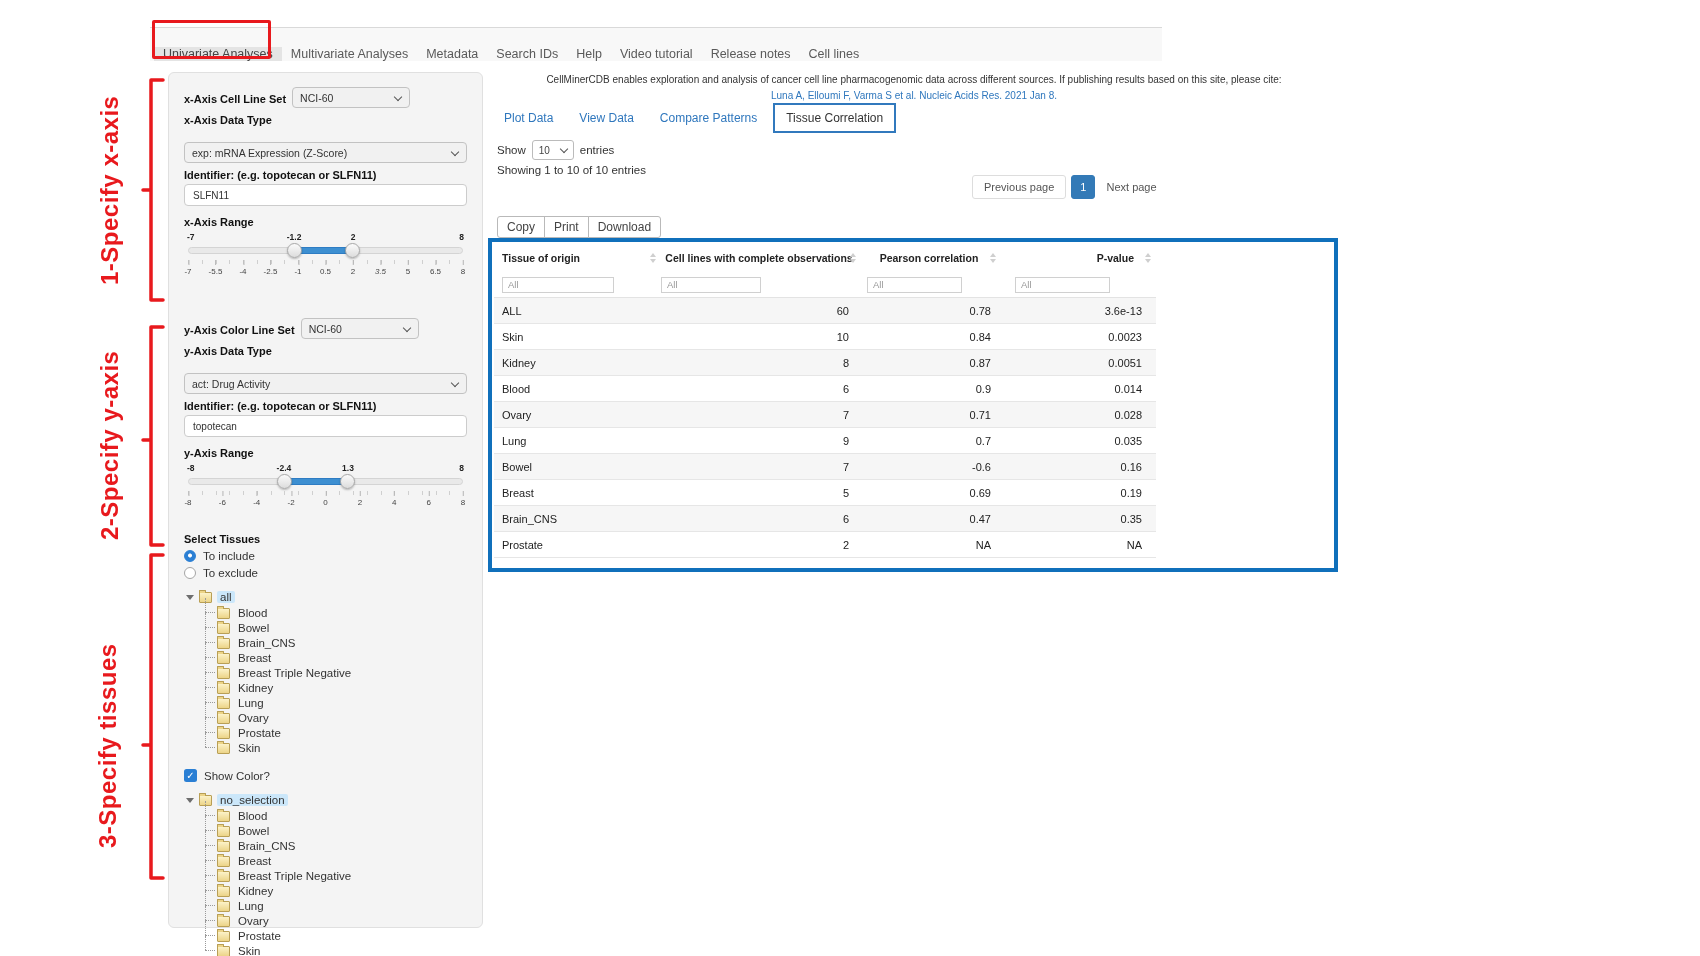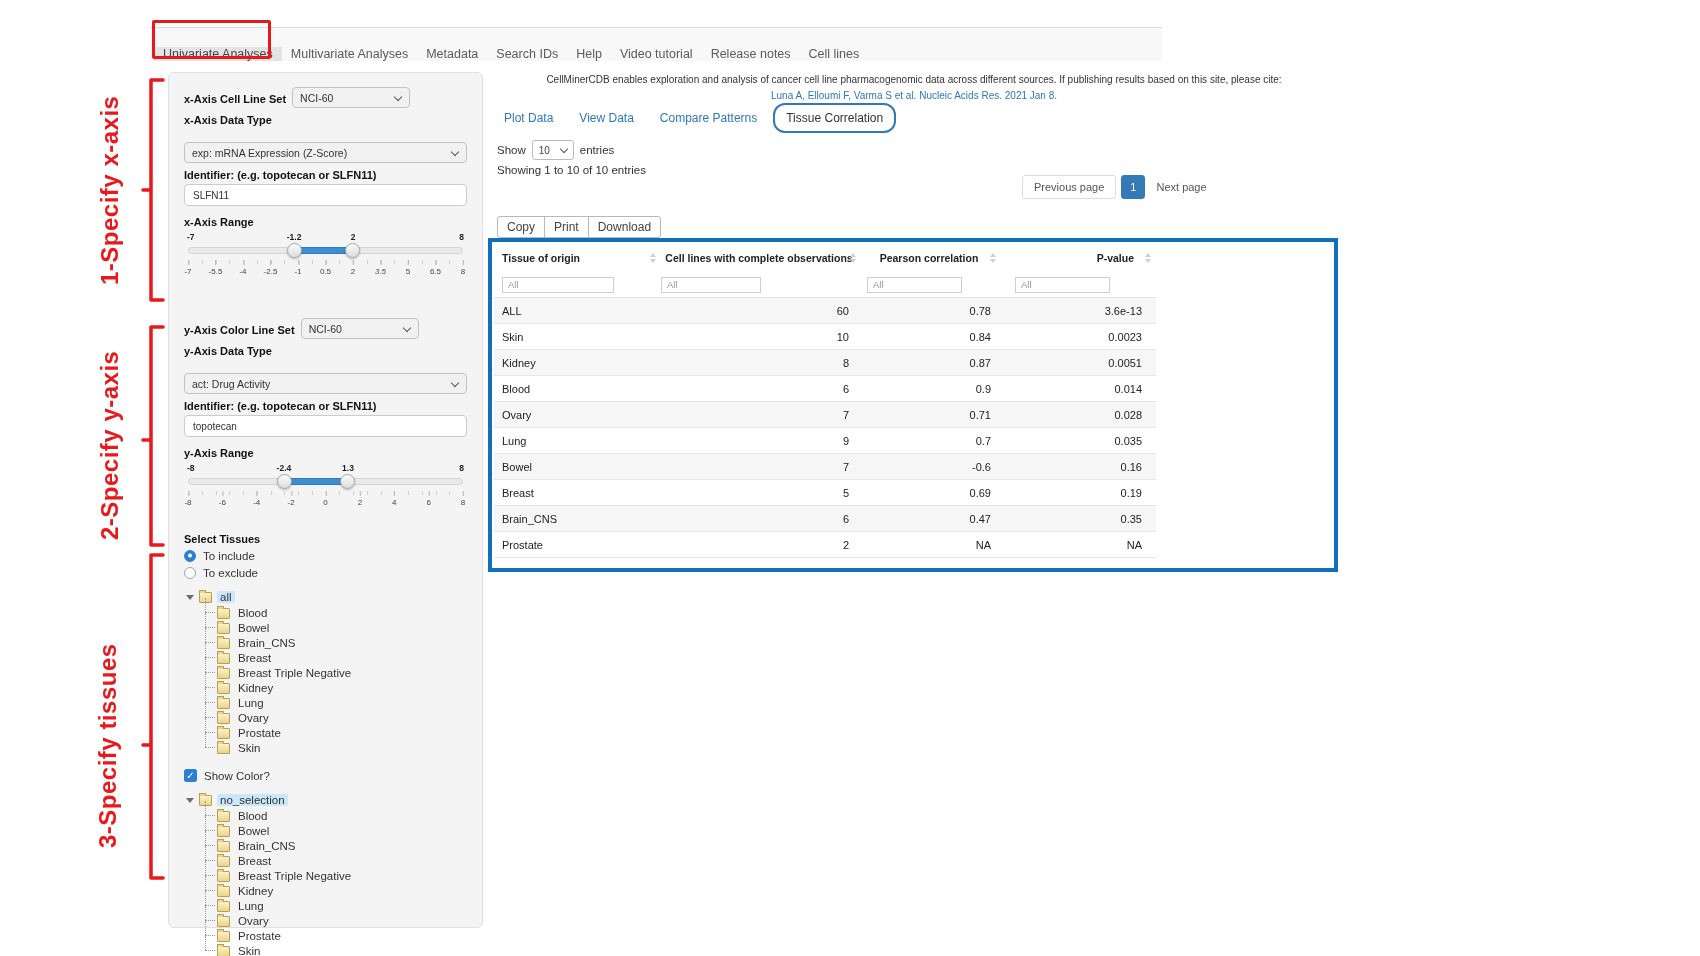--- a/index.html
+++ b/index.html
@@ -68,25 +68,25 @@
   .tree ul{list-style:none;margin:0;padding:0 0 0 15px}
   .tree li{position:relative;padding-left:16px;height:15px;display:flex;align-items:center;gap:5px}
   .tree li::before{content:"";position:absolute;left:4px;top:-7px;height:14px;border-left:1px dotted #9a9a9a}
   .tree li::after{content:"";position:absolute;left:4px;top:7px;width:10px;border-top:1px dotted #9a9a9a}
 
   
   .citation1{position:absolute;left:488px;top:74px;width:852px;text-align:center;font-size:10px;color:#333}
   .citation2{position:absolute;left:488px;top:90px;width:852px;text-align:center;font-size:10px;color:var(--link-blue)}
   .tabs{position:absolute;left:494px;top:103px;display:flex;align-items:center;font-size:12px}
   .tab{color:var(--link-blue);padding:7px 10px;margin-right:6px;white-space:nowrap}
-  .tab.active{color:#333;border:2px solid #3179bd;border-radius:12px;padding:6px 11px;background:#fff}
+  .tab.active{color:#333;border:2px solid #3179bd;border-radius:0;padding:6px 11px;background:#fff}
   .show-row{position:absolute;left:497px;top:140px;display:flex;align-items:center;gap:6px;font-size:11.5px;color:#333}
   .mini-select{width:42px;height:20px;border:1px solid #bbb;border-radius:3px;display:flex;align-items:center;justify-content:space-between;padding:0 6px;font-size:10px;color:#444;background:#fff}
   .showing{position:absolute;left:497px;top:164px;font-size:11.5px;color:#333}
-  .pagination{position:absolute;left:1022px;top:175px;display:flex;align-items:center;font-size:11px;color:#555}
+  .pagination{position:absolute;left:972px;top:175px;display:flex;align-items:center;font-size:11px;color:#555}
   .page-btn{white-space:nowrap}
   .page-btn.prev{border:1px solid #ddd;border-radius:3px;padding:5px 11px;background:#fff}
   .page-btn.current{background:var(--active-page-blue);border:1px solid var(--active-page-blue);color:#fff;padding:5px 8px;border-radius:3px;margin:0 5px}
   .page-btn.next{padding:5px 6px}
   .export{position:absolute;left:497px;top:216px;display:flex}
   .export-btn{border:1px solid #b9b9b9;background:#fff;font-size:12px;color:#444;padding:3px 9px;margin-right:-1px;white-space:nowrap}
   .export-btn:first-child{border-radius:3px 0 0 3px}
   .export-btn:last-child{border-radius:0 3px 3px 0}
 
   

